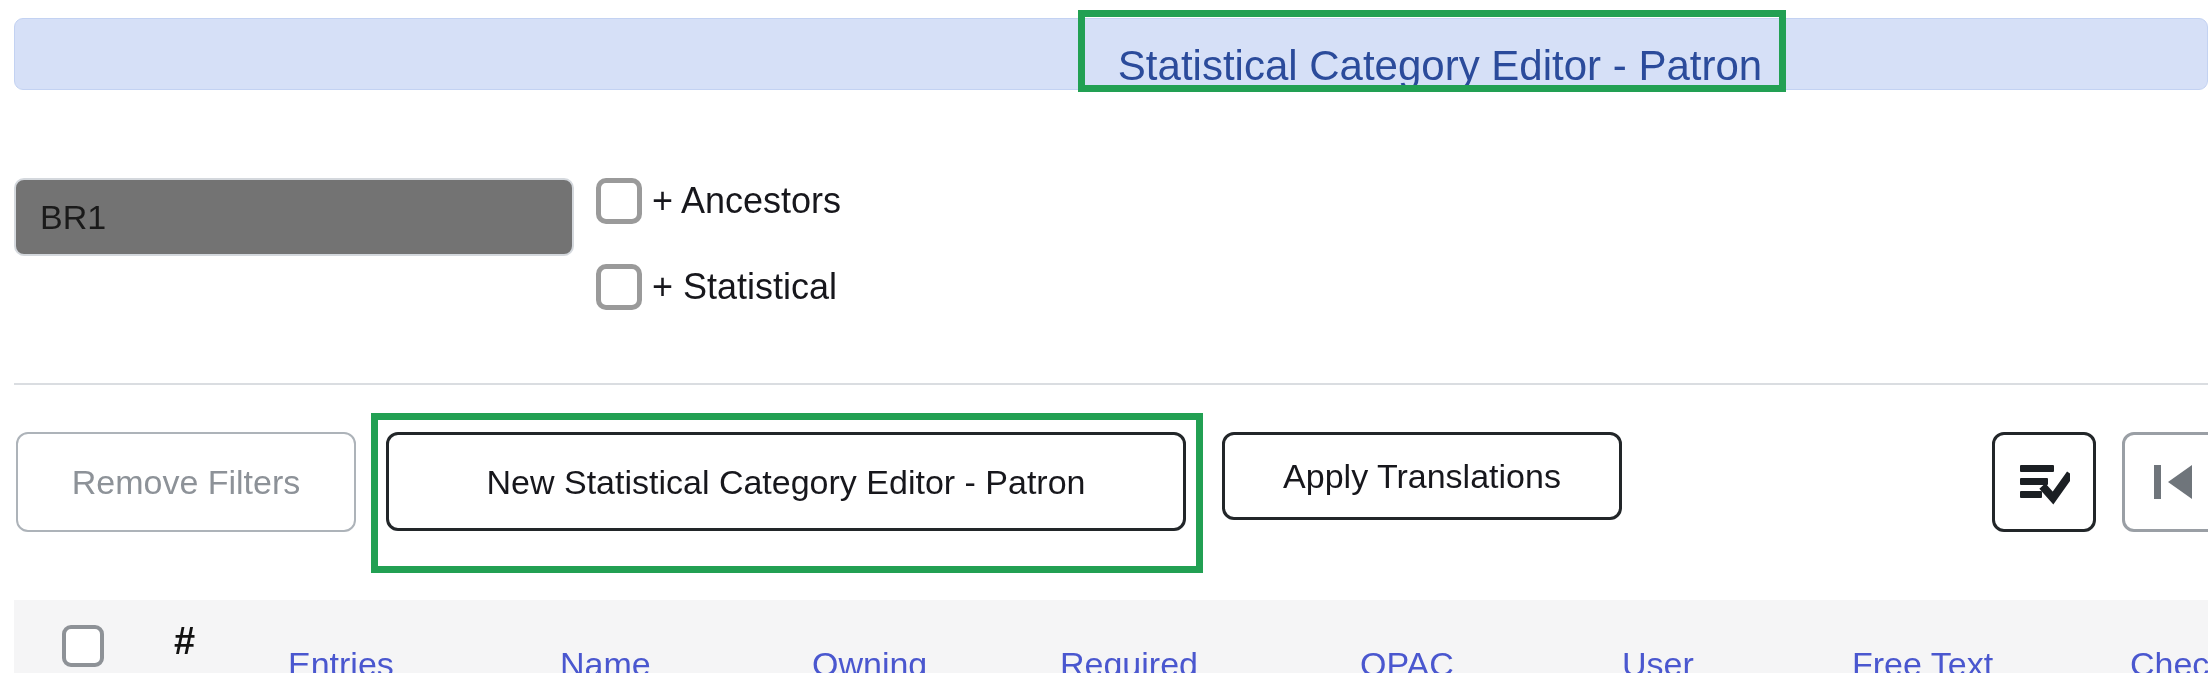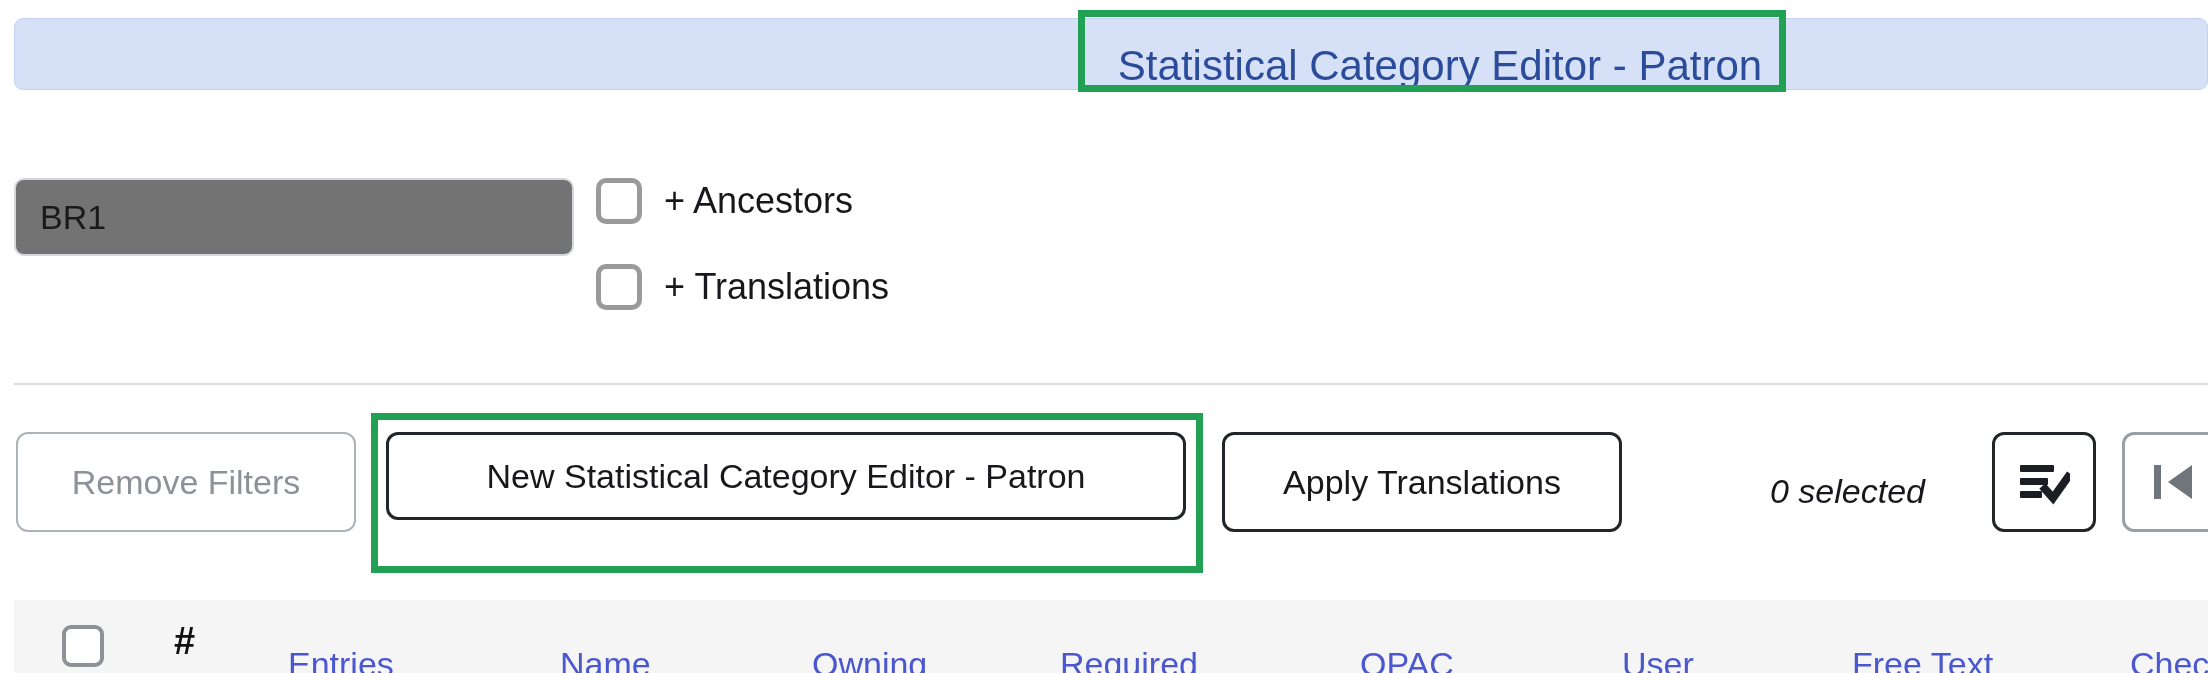--- a/index.html
+++ b/index.html
@@ -76,21 +76,21 @@
     font-size: 34px;
     color: #1a1a1a;
     padding: 0 24px;
     outline: none;
   }
 
   .check-row {
     position: absolute;
     display: flex;
     align-items: center;
-    gap: 22px;
+    gap: 10px;
   }
   .check-row.r1 { left: 596px; top: 178px; }
   .check-row.r2 { left: 596px; top: 264px; }
 
   .checkbox {
     width: 46px;
     height: 46px;
     border: 5px solid #9a9a9a;
     border-radius: 10px;
     background: #ffffff;
@@ -142,29 +142,29 @@
     top: 0px;
     width: 340px;
     height: 100px;
     border: 2px solid #adb3b9;
     color: #8d9298;
   }
   .btn-new-editor {
     left: 386px;
     top: 0px;
     width: 800px;
-    height: 88px;
+    height: 99px;
     border: 3px solid #222629;
     color: #17171c;
   }
   .btn-apply-translations {
     left: 1222px;
     top: 0px;
     width: 400px;
-    height: 100px;
+    height: 88px;
     border: 3px solid #222629;
     color: #17171c;
   }
   .selected-count {
     position: absolute;
     left: 1770px;
     top: 40px;
     font-size: 34px;
     font-style: italic;
     color: #17171c;
@@ -240,34 +240,33 @@
 
 <input class="filter-input" type="text" value="BR1" style="">
 
 <div class="check-row r1">
   <div class="checkbox"></div>
   <span class="check-label">+ Ancestors</span>
 </div>
 
 <div class="check-row r2">
   <div class="checkbox"></div>
-  <span class="check-label">+ Translations</span>
+  <span class="check-label">+ Statistical</span>
 </div>
 
 <div class="divider"></div>
 
 <div class="toolbar">
 
   <div class="btn btn-remove-filters">Remove Filters</div>
 
   <div class="btn btn-new-editor">New Statistical Category Editor - Patron</div>
 
   <div class="btn btn-apply-translations">Apply Translations</div>
 
-  <div class="selected-count">0 selected</div>
 
   <div class="btn-icon btn-list-check">
     <svg class="icon-svg" width="52" height="46" viewBox="0 0 52 46">
       <rect x="2" y="6" width="34" height="7" rx="1" fill="#1b1f23"></rect>
       <rect x="2" y="19" width="28" height="7" rx="1" fill="#1b1f23"></rect>
       <rect x="2" y="32" width="22" height="7" rx="1" fill="#1b1f23"></rect>
       <path d="M27 30 L35 39 L50 18" stroke="#1b1f23" stroke-width="8" fill="none" stroke-linecap="square" stroke-linejoin="miter"></path>
     </svg>
   </div>
 

